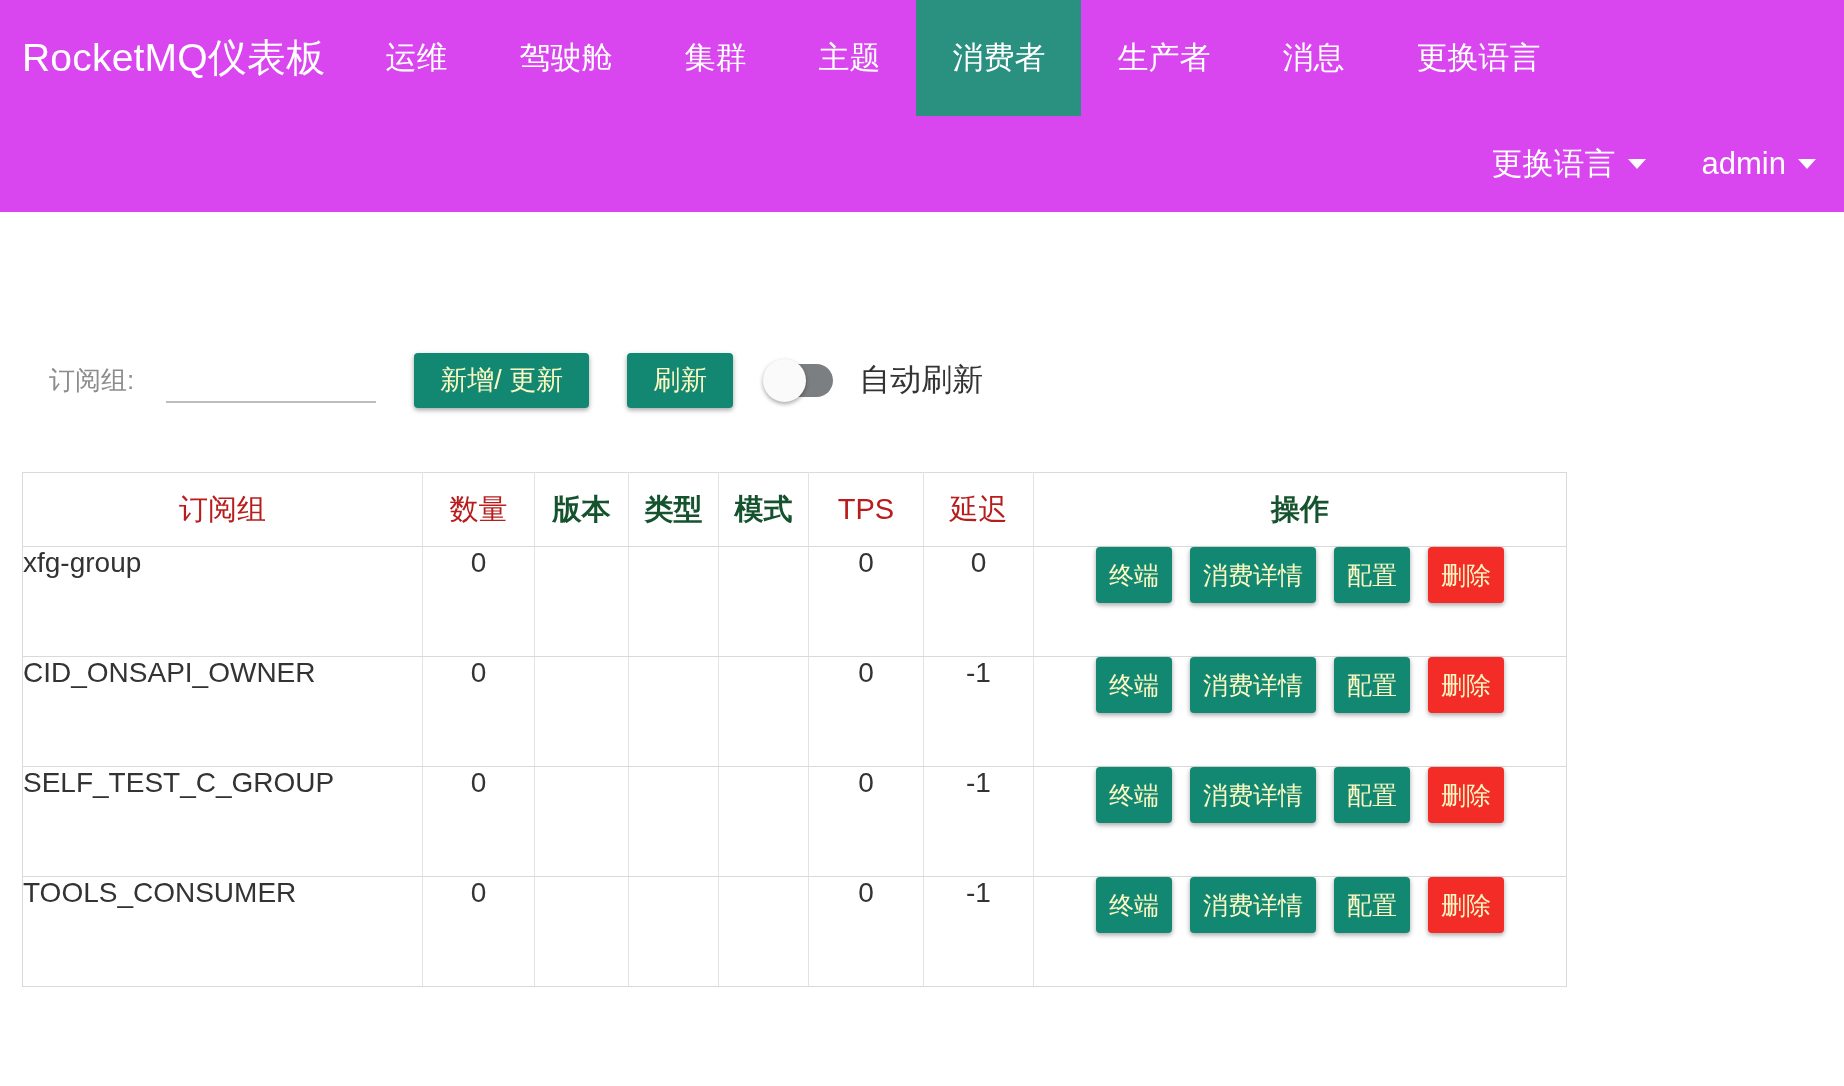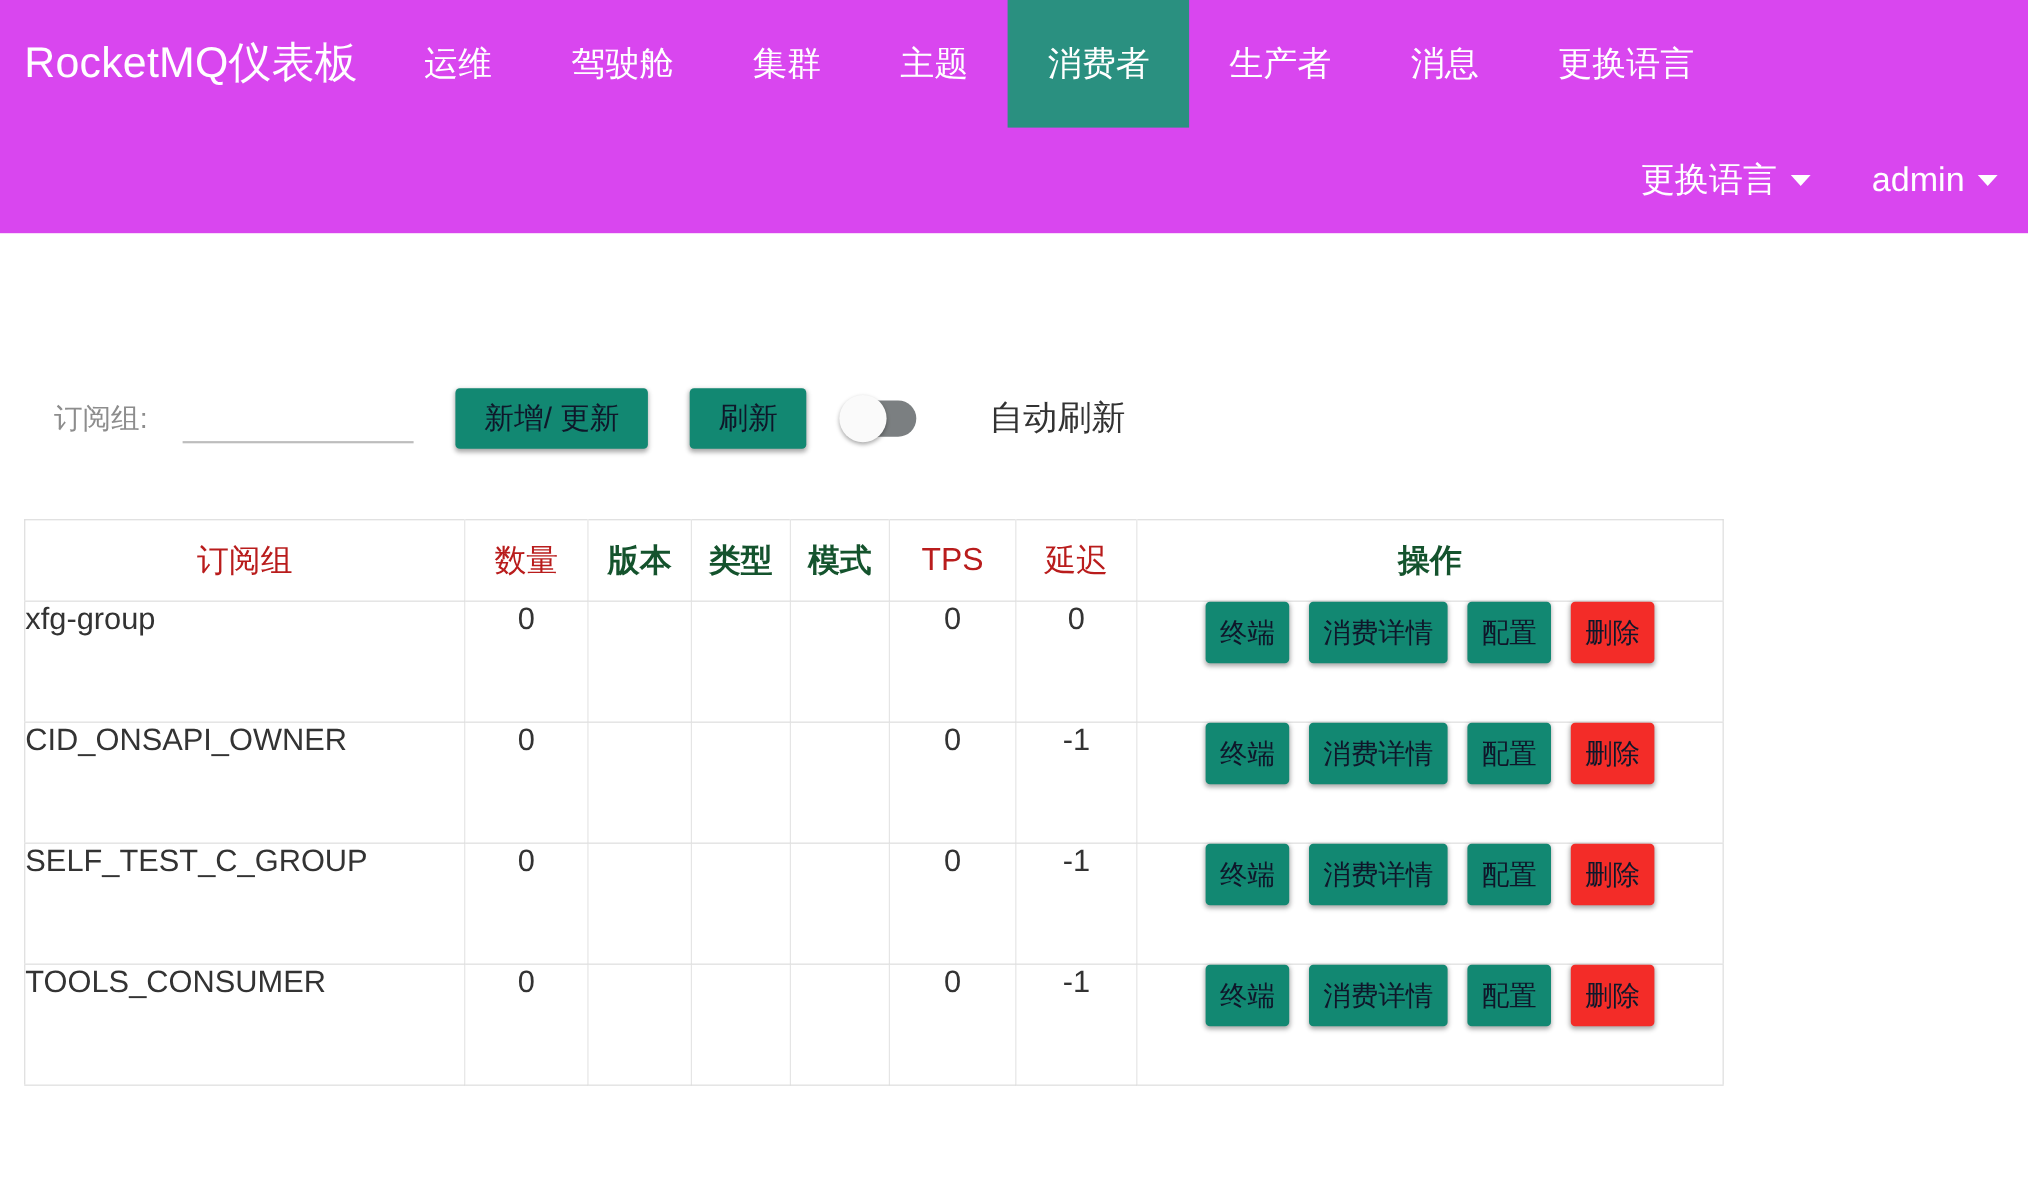--- a/index.html
+++ b/index.html
@@ -98,39 +98,38 @@
     border-bottom: 2px solid #bdbdbd;
     outline: none;
     background: transparent;
     font-size: 26px;
     color: #333;
     padding: 0 4px 2px 4px;
   }
   .btn {
     border: none;
     border-radius: 4px;
-    color: #0f172a;
+    color: #fef9c3;
     font-size: 27px;
     font-family: "Liberation Sans", "DejaVu Sans", sans-serif;
     cursor: pointer;
     box-shadow: 0 2px 4px rgba(0,0,0,.26), 0 2px 6px rgba(0,0,0,.12);
     white-space: nowrap;
   }
   .btn-green { background: #128872; }
   .btn-red   { background: #f32c28; }
   .btn-toolbar {
     height: 55px;
     padding: 0 26px;
     margin-left: 38px;
   }
   .toggle-wrap {
     display: flex;
     align-items: center;
     margin-left: 34px;
-    gap: 40px;
   }
   .toggle {
     position: relative;
     width: 66px;
     height: 33px;
     background: #7b7f81;
     border-radius: 17px;
     cursor: pointer;
   }
   .toggle .knob {

